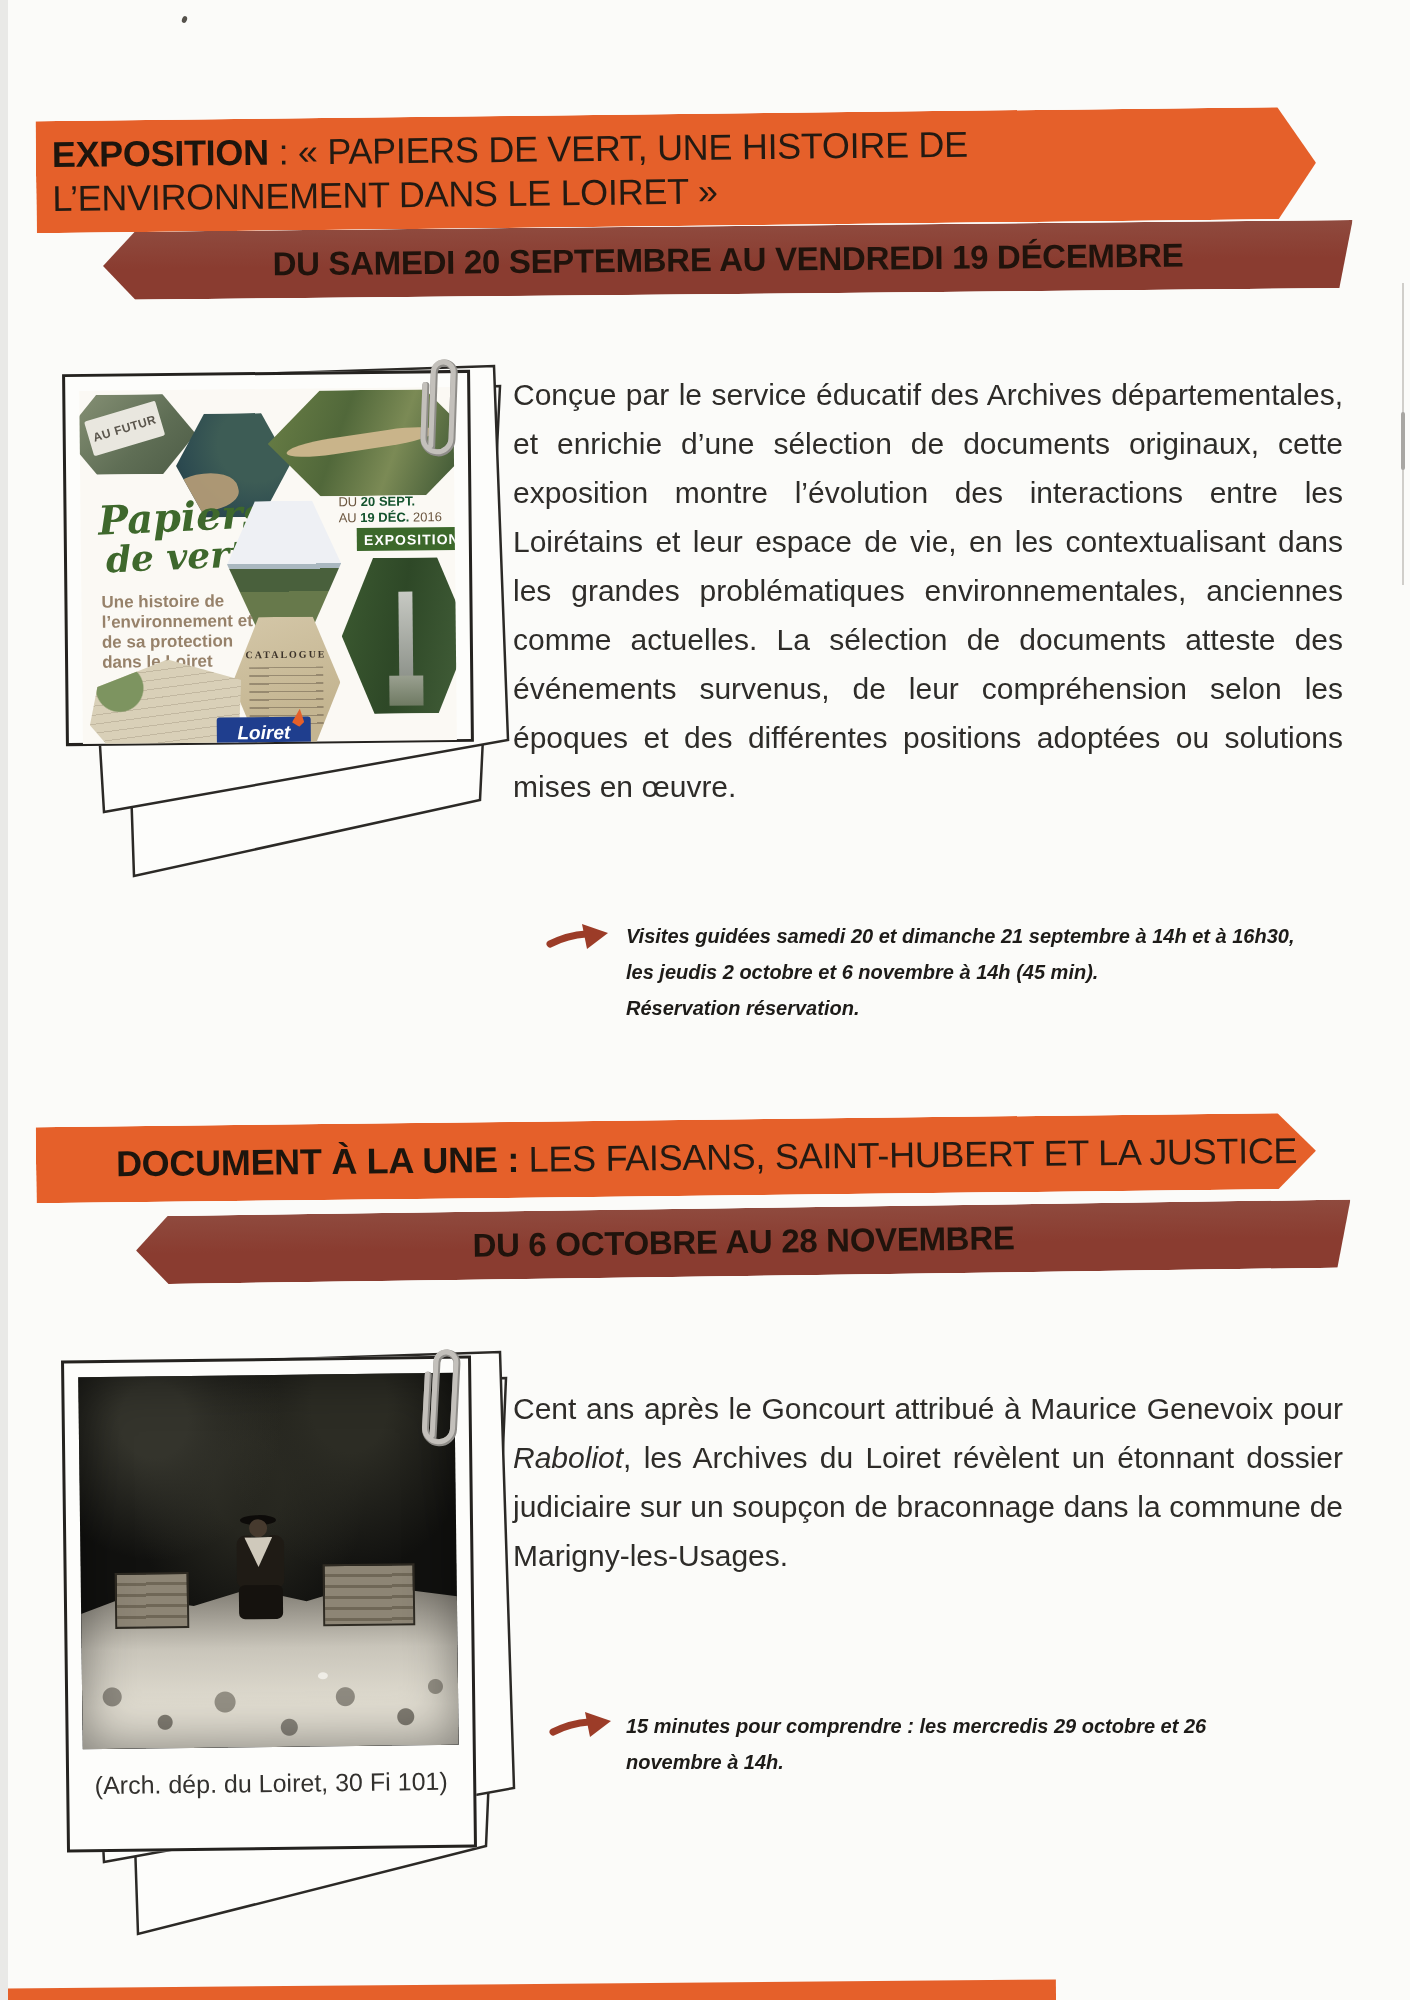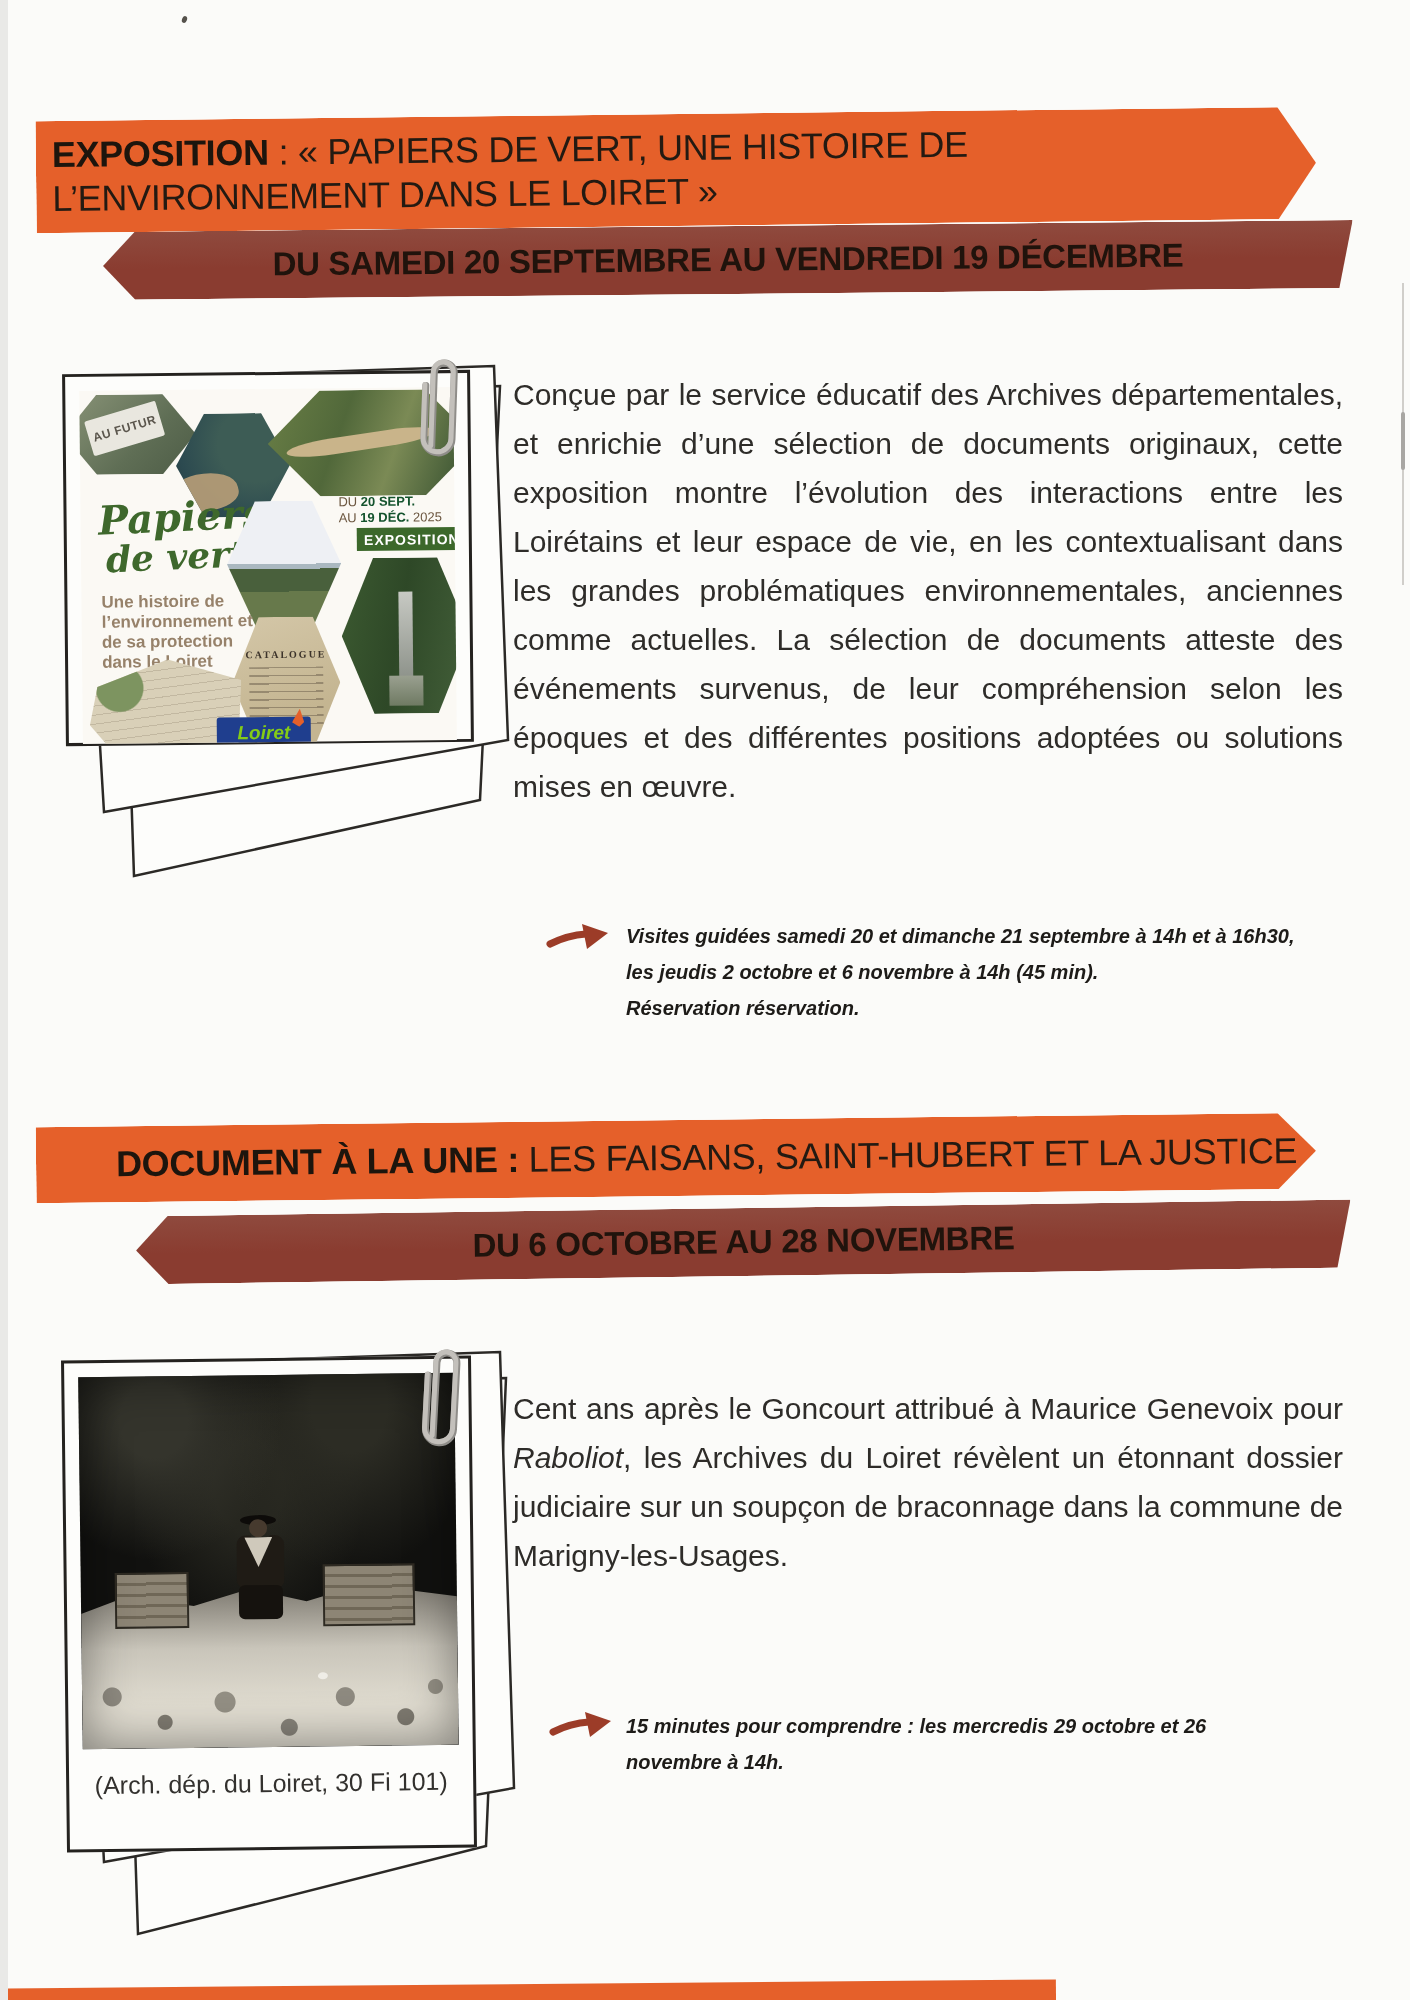--- a/index.html
+++ b/index.html
@@ -63,21 +63,21 @@
   .poster-title{position:absolute;left:18px;top:106px;transform:rotate(-2deg);
                 font-family:"DejaVu Serif",serif;font-style:italic;font-weight:700;color:var(--green);}
   .poster-title .t1{font-size:40px;line-height:42px;}
   .poster-title .t2{font-size:36px;line-height:36px;margin-left:6px;}
   .poster-sub{position:absolute;left:20px;top:202px;width:160px;font-size:17px;line-height:20px;color:#97826a;font-weight:700;}
   .poster-date{position:absolute;left:258px;top:106px;font-size:13px;line-height:16px;color:#6b563f;white-space:nowrap;}
   .poster-date b{color:#14532d;}
   .poster-badge{position:absolute;left:276px;top:140px;width:110px;height:23px;background:var(--badge);
                 color:#fff;font-weight:700;font-size:14px;letter-spacing:1px;display:flex;align-items:center;justify-content:center;}
   .loiret-logo{position:absolute;left:134px;top:328px;width:94px;height:32px;background:var(--blue);border-radius:3px;
-               color:#84cc16;font-style:italic;font-weight:700;font-size:19px;display:flex;align-items:center;justify-content:center;text-align:right;}
+               color:#ffffff;font-style:italic;font-weight:700;font-size:19px;display:flex;align-items:center;justify-content:center;text-align:right;}
   .flame{position:absolute;right:6px;top:-8px;width:12px;height:18px;background:var(--orange);
          clip-path:polygon(50% 0,100% 70%,65% 100%,0 80%);transform:rotate(8deg);}
   
   .photo{position:absolute;left:14px;top:14px;right:14px;height:372px;overflow:hidden;
          background:radial-gradient(ellipse at 20% 12%,#34342c 0 8%,rgba(0,0,0,0) 30%),
                     radial-gradient(ellipse at 72% 8%,#2c2c24 0 10%,rgba(0,0,0,0) 35%),
                     radial-gradient(ellipse at 45% 30%,#26261f 0 12%,rgba(0,0,0,0) 40%),#11110f;}
   .ground{position:absolute;left:0;right:0;bottom:0;height:165px;
           background:linear-gradient(180deg,#77736a,#c9c5ba 40%,#e0dcd0 75%);
           clip-path:polygon(0 18%,12% 8%,30% 14%,45% 4%,60% 12%,75% 2%,100% 10%,100% 100%,0 100%);}
@@ -139,21 +139,21 @@
     <div class="poster">
       <div class="hex hex-sign">
         <div class="sign-board">AU FUTUR</div>
       </div>
       <div class="hex hex-river">
         <div class="river-sand"></div>
       </div>
       <div class="hex hex-aerial">
         <div class="aerial-path"></div>
       </div>
-      <div class="poster-date"><span>DU </span><b>20 SEPT.</b><br><span>AU </span><b>19 DÉC.</b><span> 2025</span></div>
+      <div class="poster-date"><span>DU </span><b>20 SEPT.</b><br><span>AU </span><b>19 DÉC.</b><span> 2016</span></div>
       <div class="poster-badge">EXPOSITION</div>
       <div class="poster-title">
         <div class="t1">Papiers</div>
         <div class="t2">de vert</div>
       </div>
       <div class="hex hex-sky"></div>
       <div class="hex hex-monument">
         <div class="monument-col"></div>
         <div class="monument-base"></div>
       </div>

